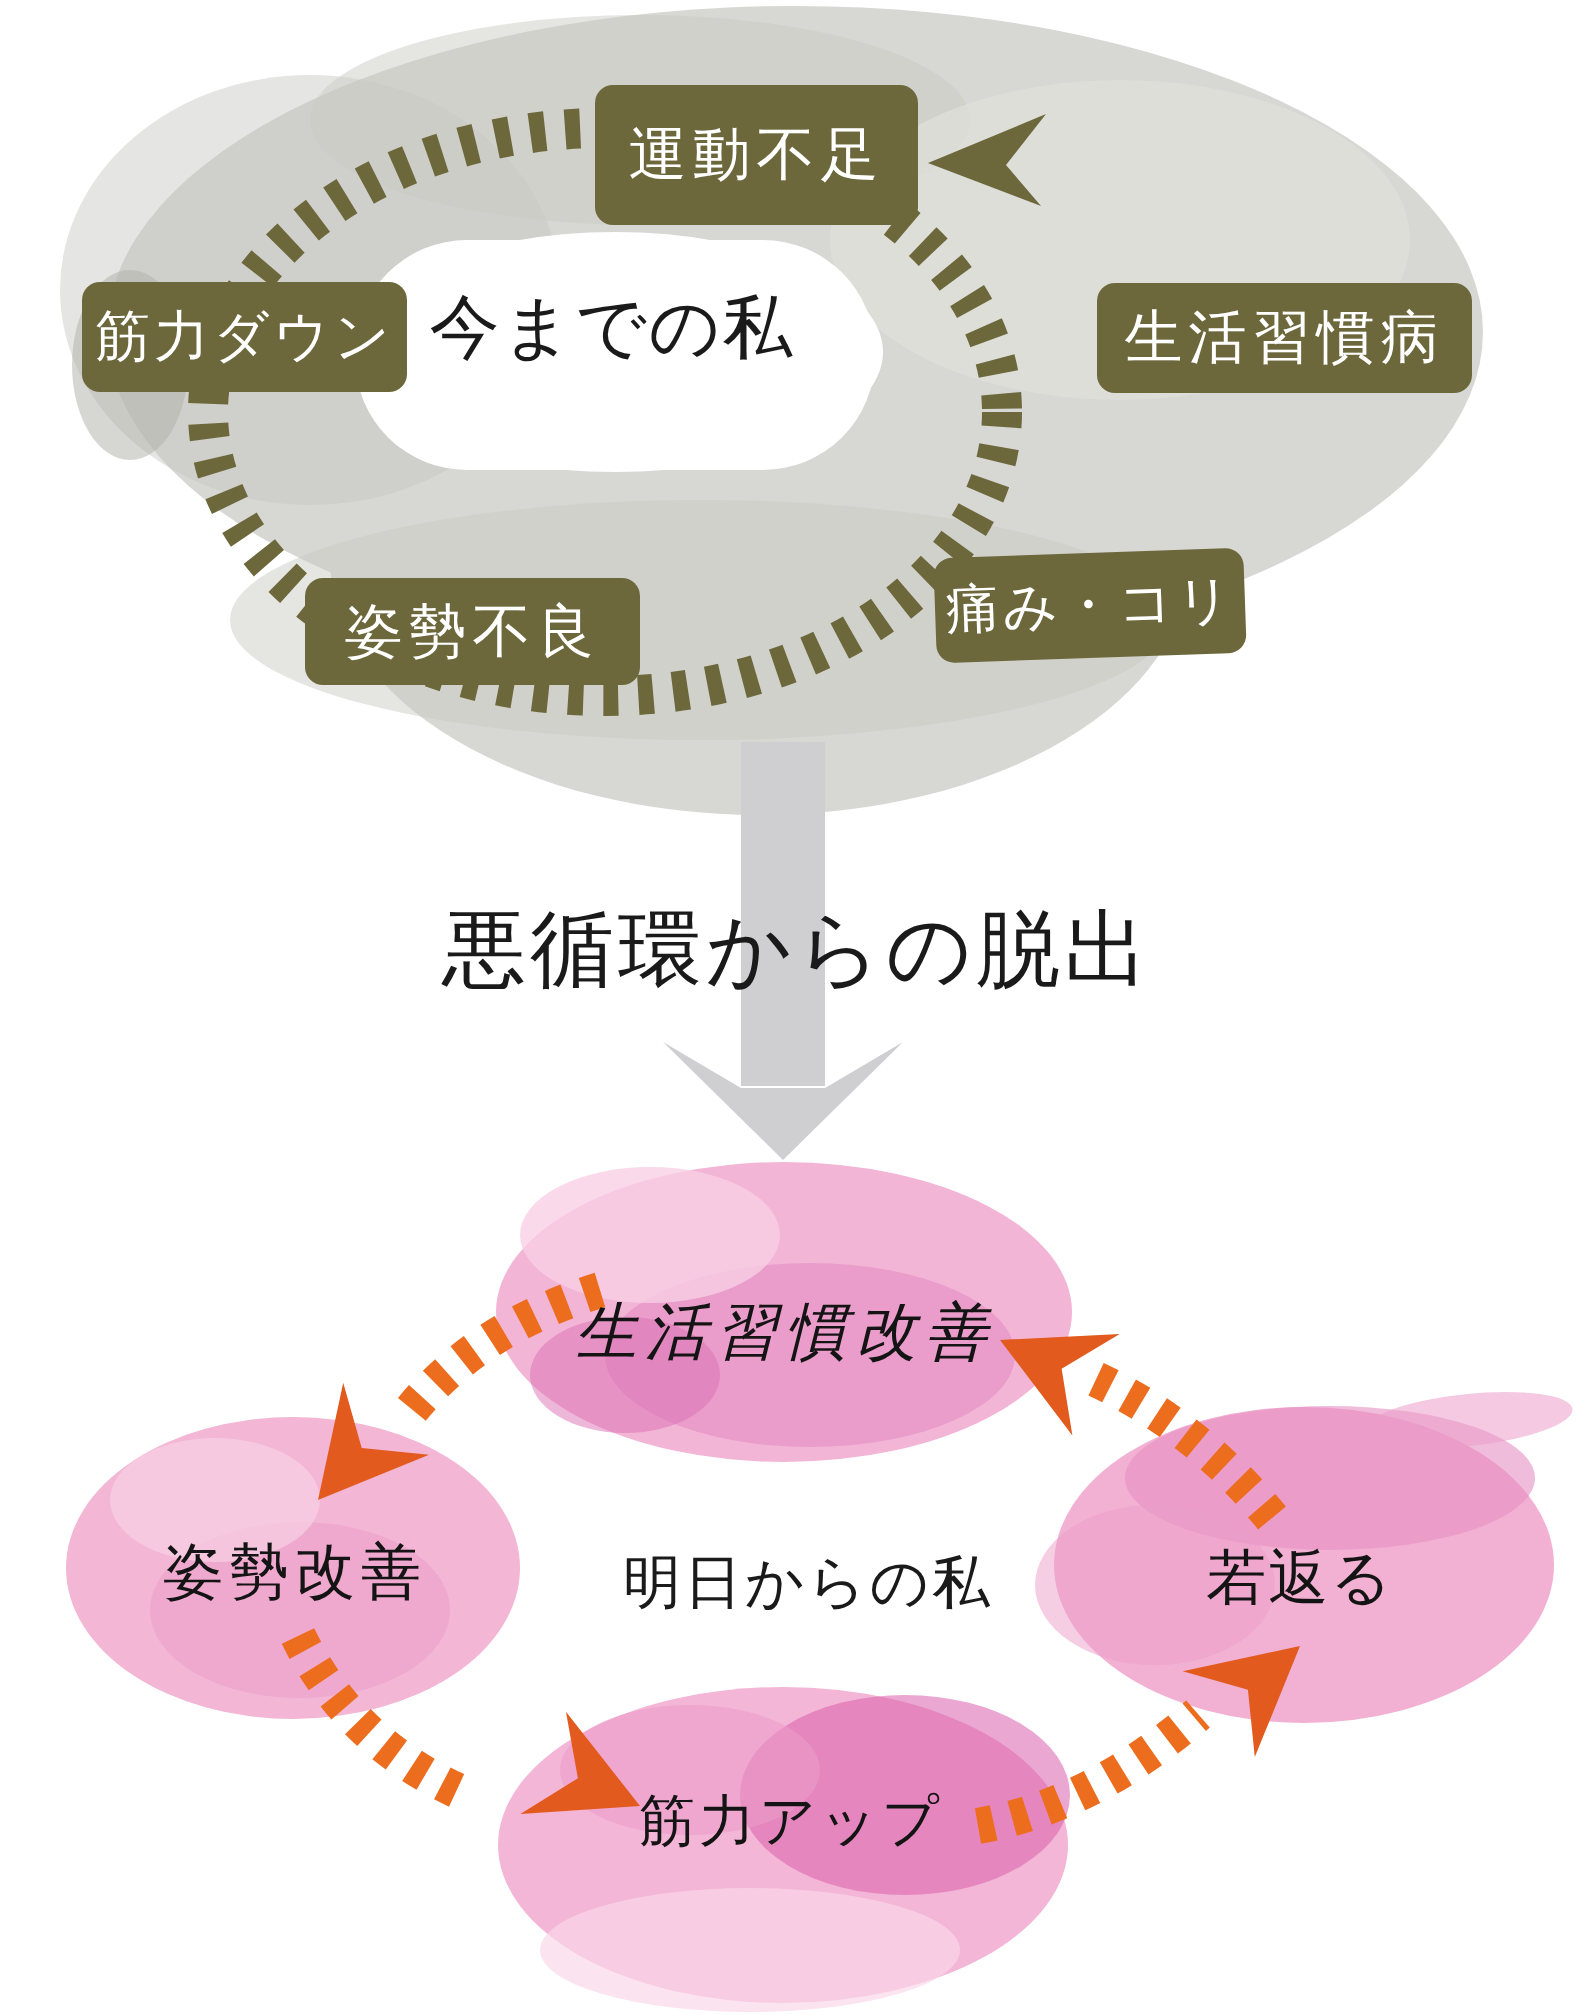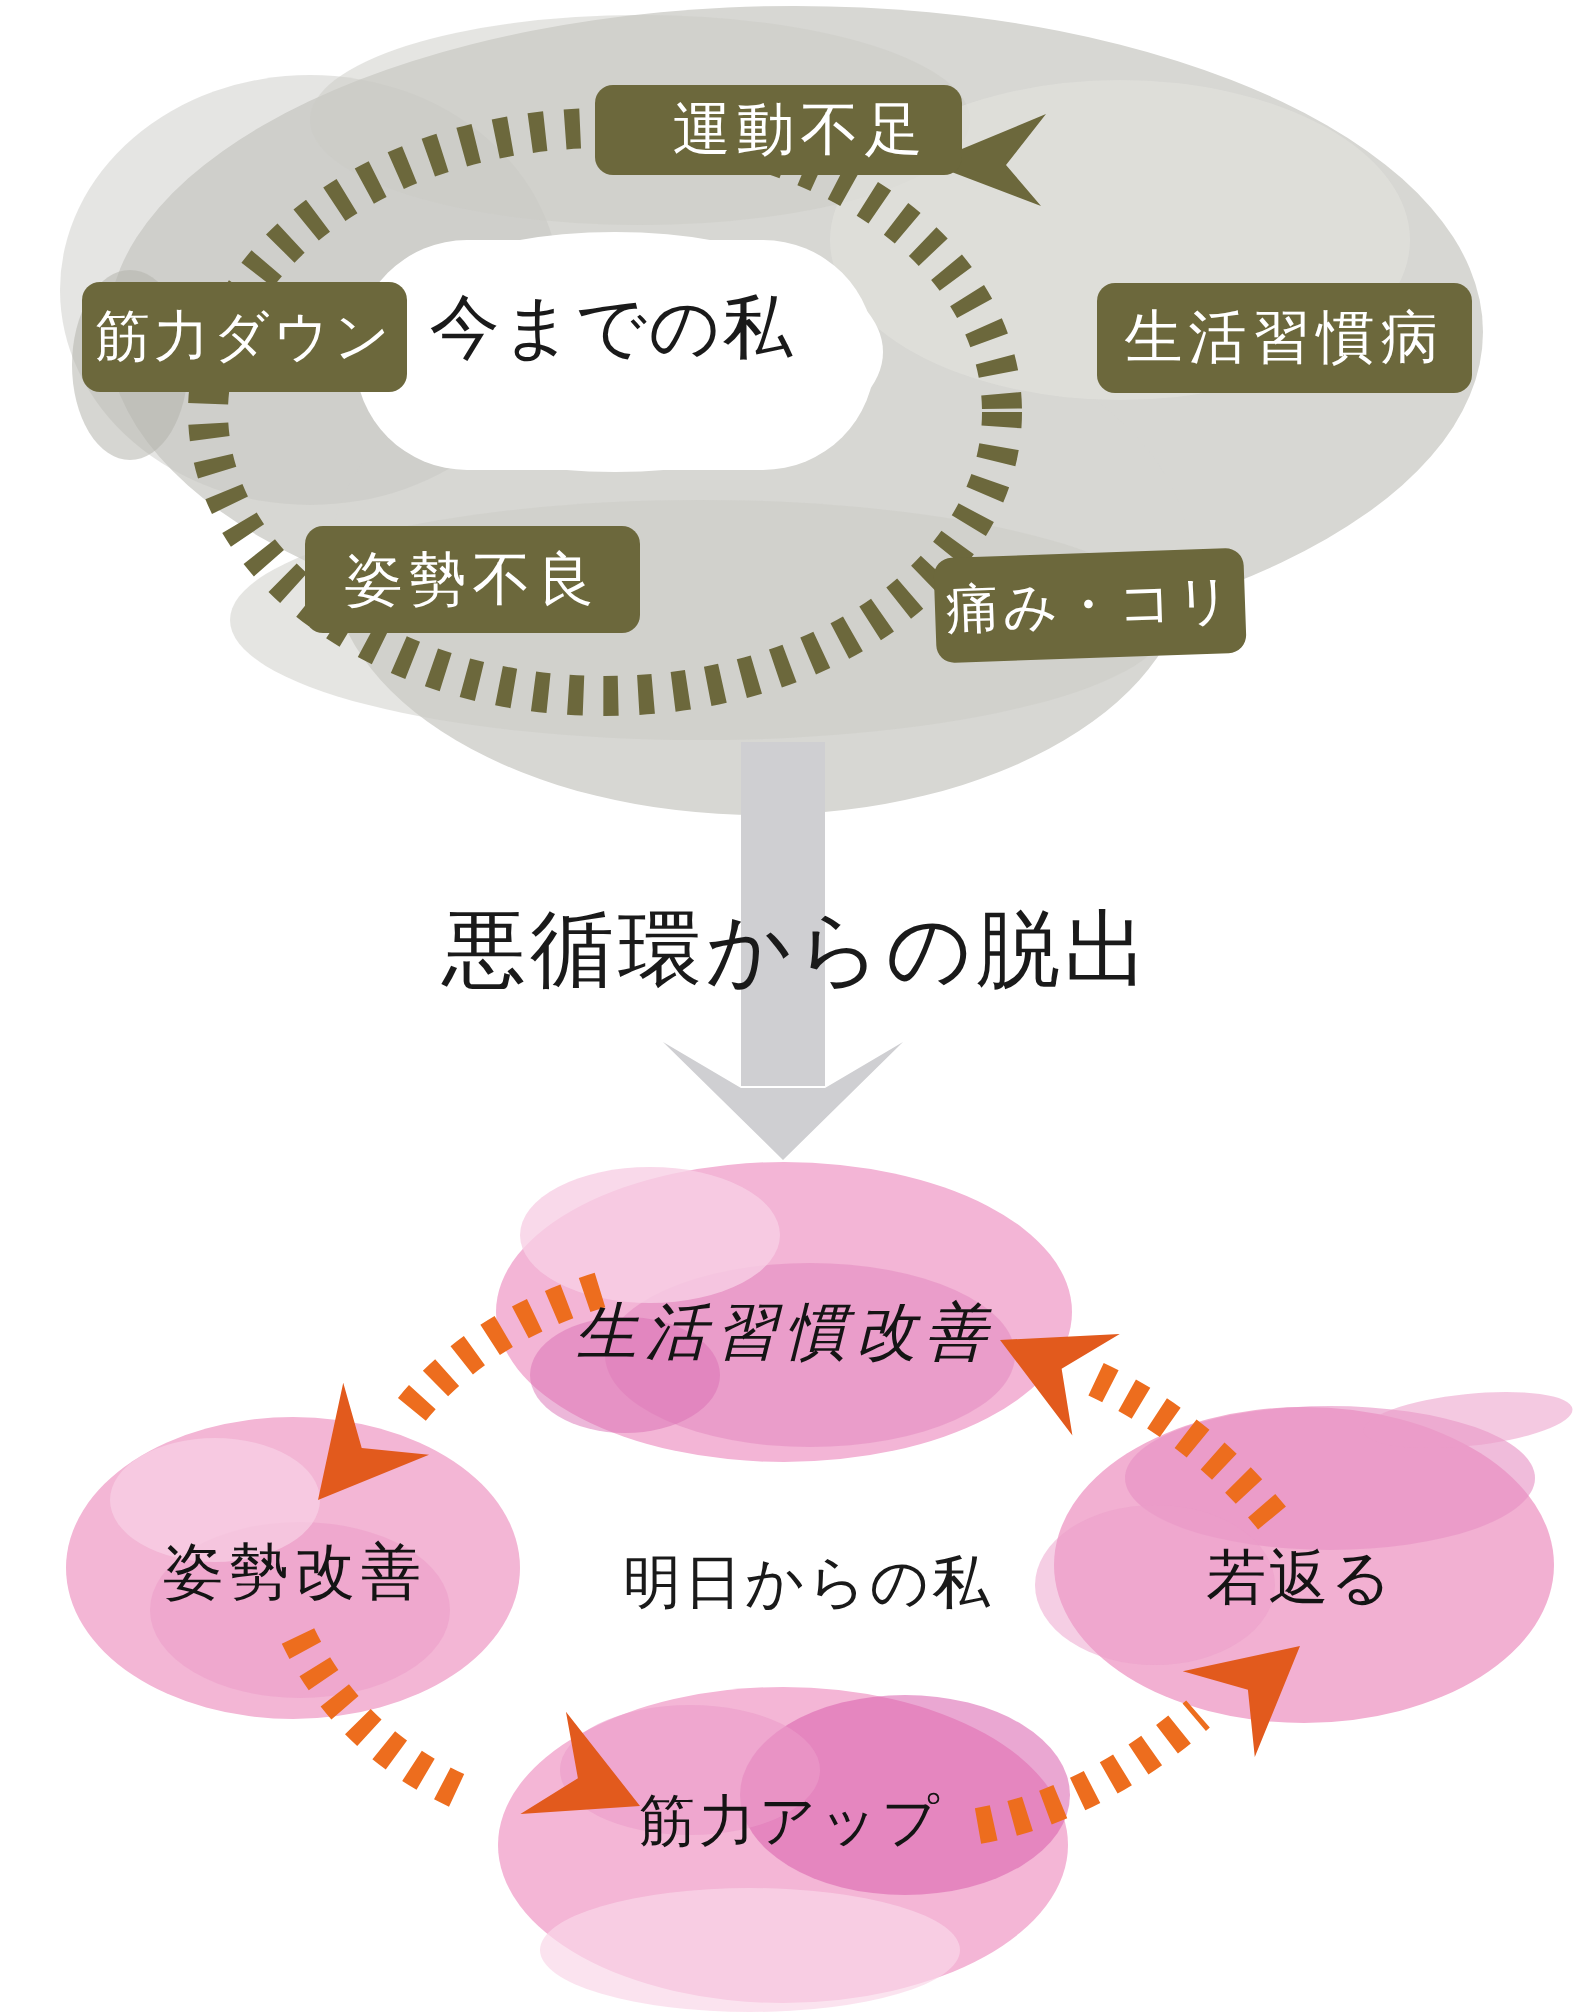--- a/index.html
+++ b/index.html
@@ -86,30 +86,30 @@
       <path d="M1272 1518 Q1192 1420 1080 1372" stroke="#ed6d1e"></path>
     </g>
     <g fill="#e25a1d">
       <path d="M0 0 L-106 -56 L-68 0 L-106 56 Z" transform="translate(318,1500) rotate(130)"></path>
       <path d="M0 0 L-106 -56 L-68 0 L-106 56 Z" transform="translate(640,1806) rotate(24)"></path>
       <path d="M0 0 L-106 -56 L-68 0 L-106 56 Z" transform="translate(1300,1646) rotate(-40)"></path>
       <path d="M0 0 L-106 -56 L-68 0 L-106 56 Z" transform="translate(1000,1340) rotate(205)"></path>
     </g>
   </svg>
 
-  <div class="olive-box" style="left:595px;top:85px;width:323px;height:90px;padding-left:44px;">
+  <div class="olive-box" style="left:595px;top:85px;width:323px;height:140px;">
     <span>運動不足</span>
   </div>
   <div class="olive-box" style="left:1097px;top:283px;width:375px;height:110px;">
     <span>生活習慣病</span>
   </div>
   <div class="olive-box" style="left:935px;top:553px;width:310px;height:105px;font-size:54px;letter-spacing:3px;transform:rotate(-2deg);">
     <span>痛み・コリ</span>
   </div>
-  <div class="olive-box" style="left:305px;top:526px;width:335px;height:107px;">
+  <div class="olive-box" style="left:305px;top:578px;width:335px;height:107px;">
     <span>姿勢不良</span>
   </div>
   <div class="olive-box" style="left:82px;top:282px;width:325px;height:110px;font-size:55px;letter-spacing:4px;">
     <span>筋力ダウン</span>
   </div>
 
   <div class="center-text t-ima" style="left:612px;top:328px;">今までの私</div>
 
   <div class="center-text t-transition" style="left:797px;top:950px;">悪循環からの脱出</div>
 

